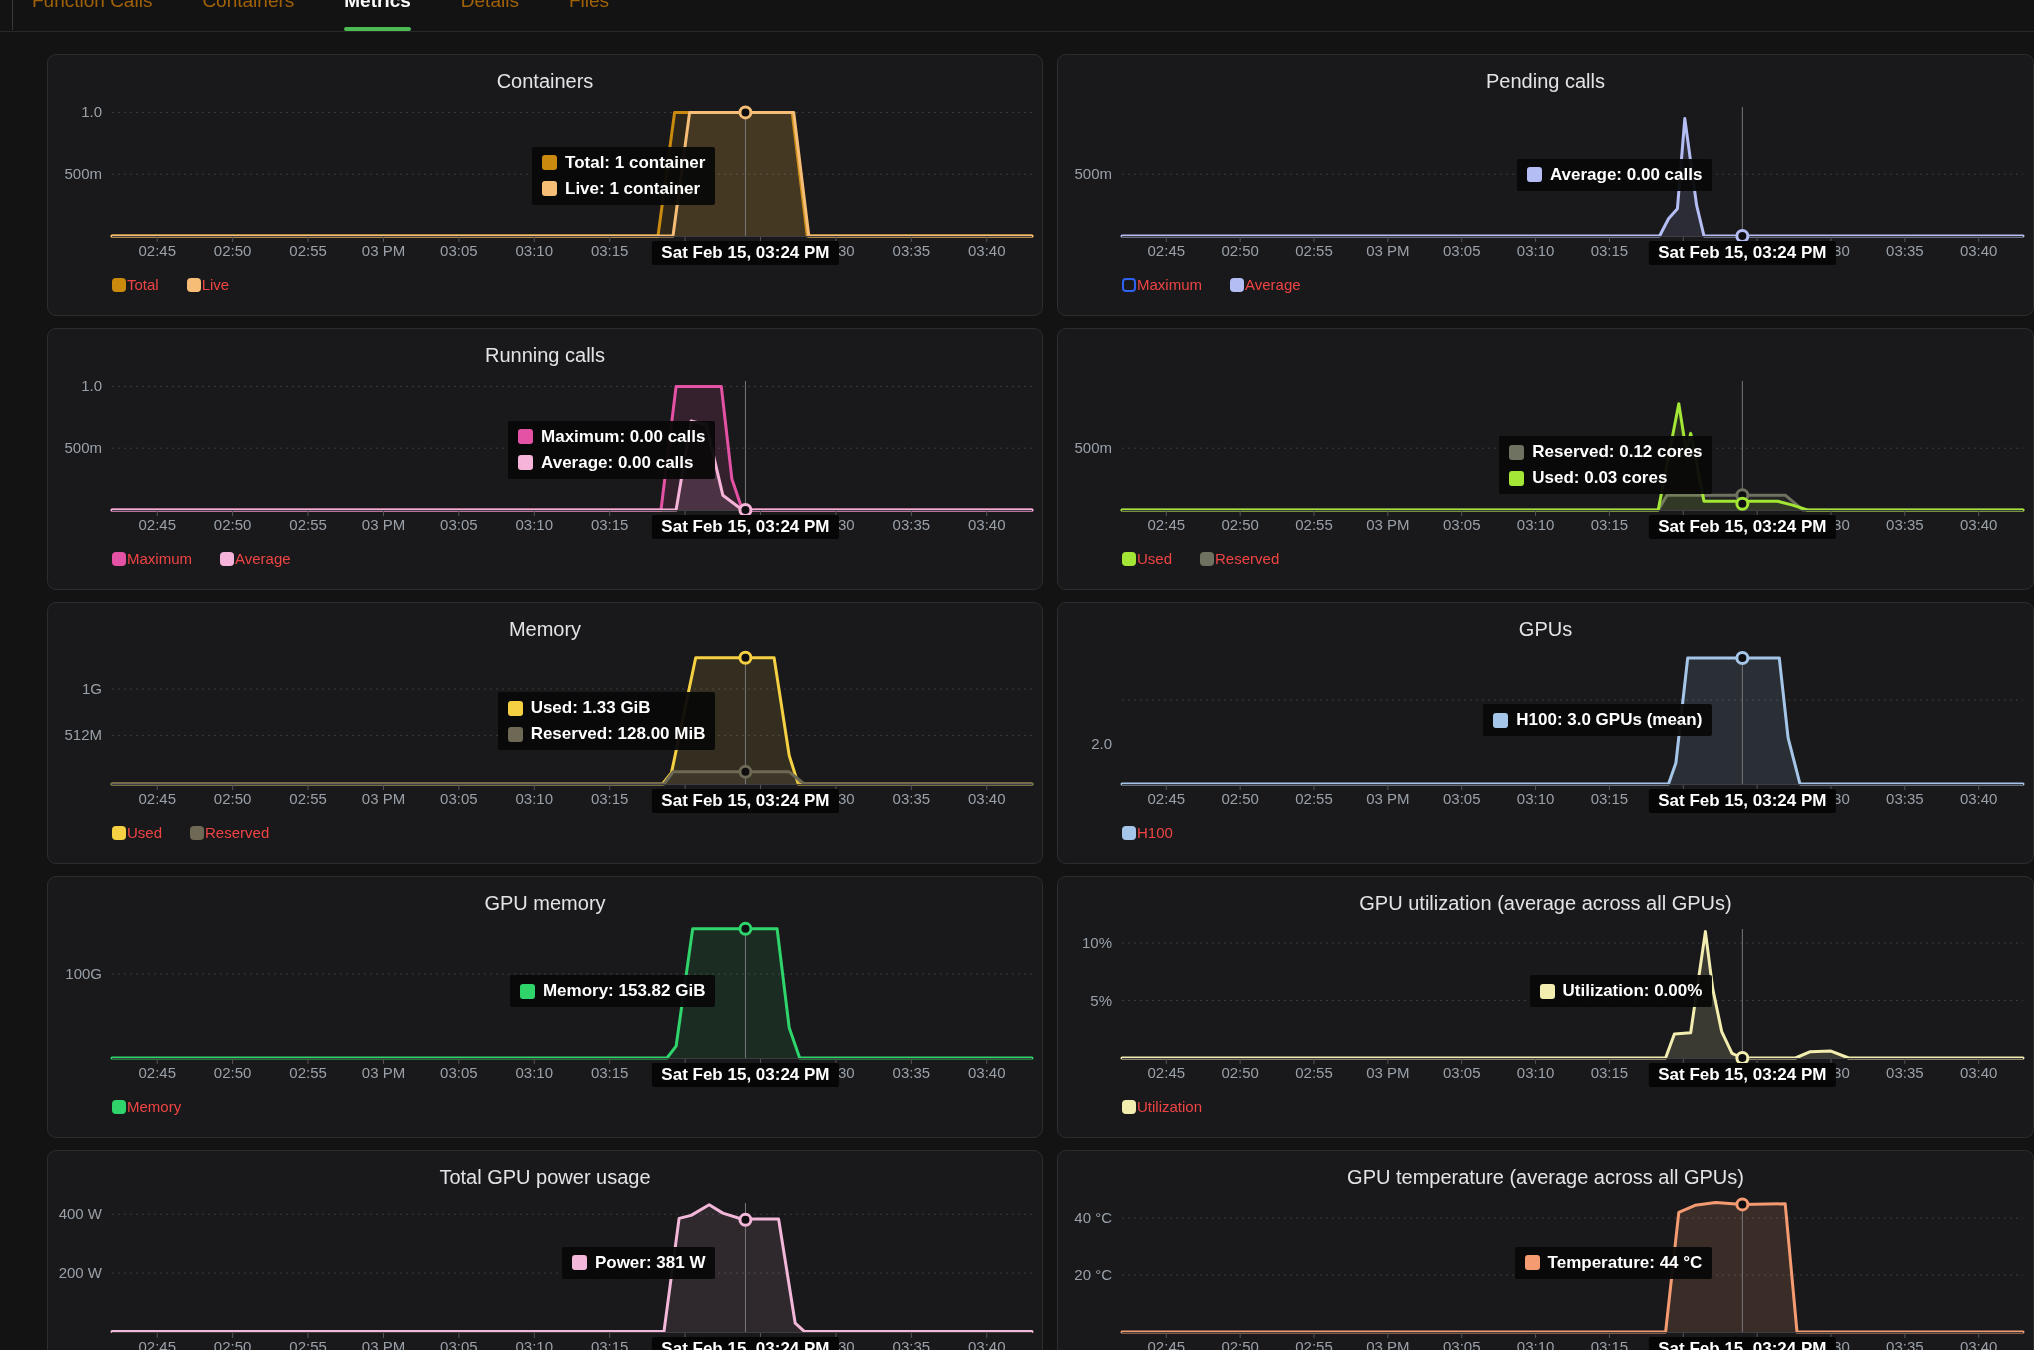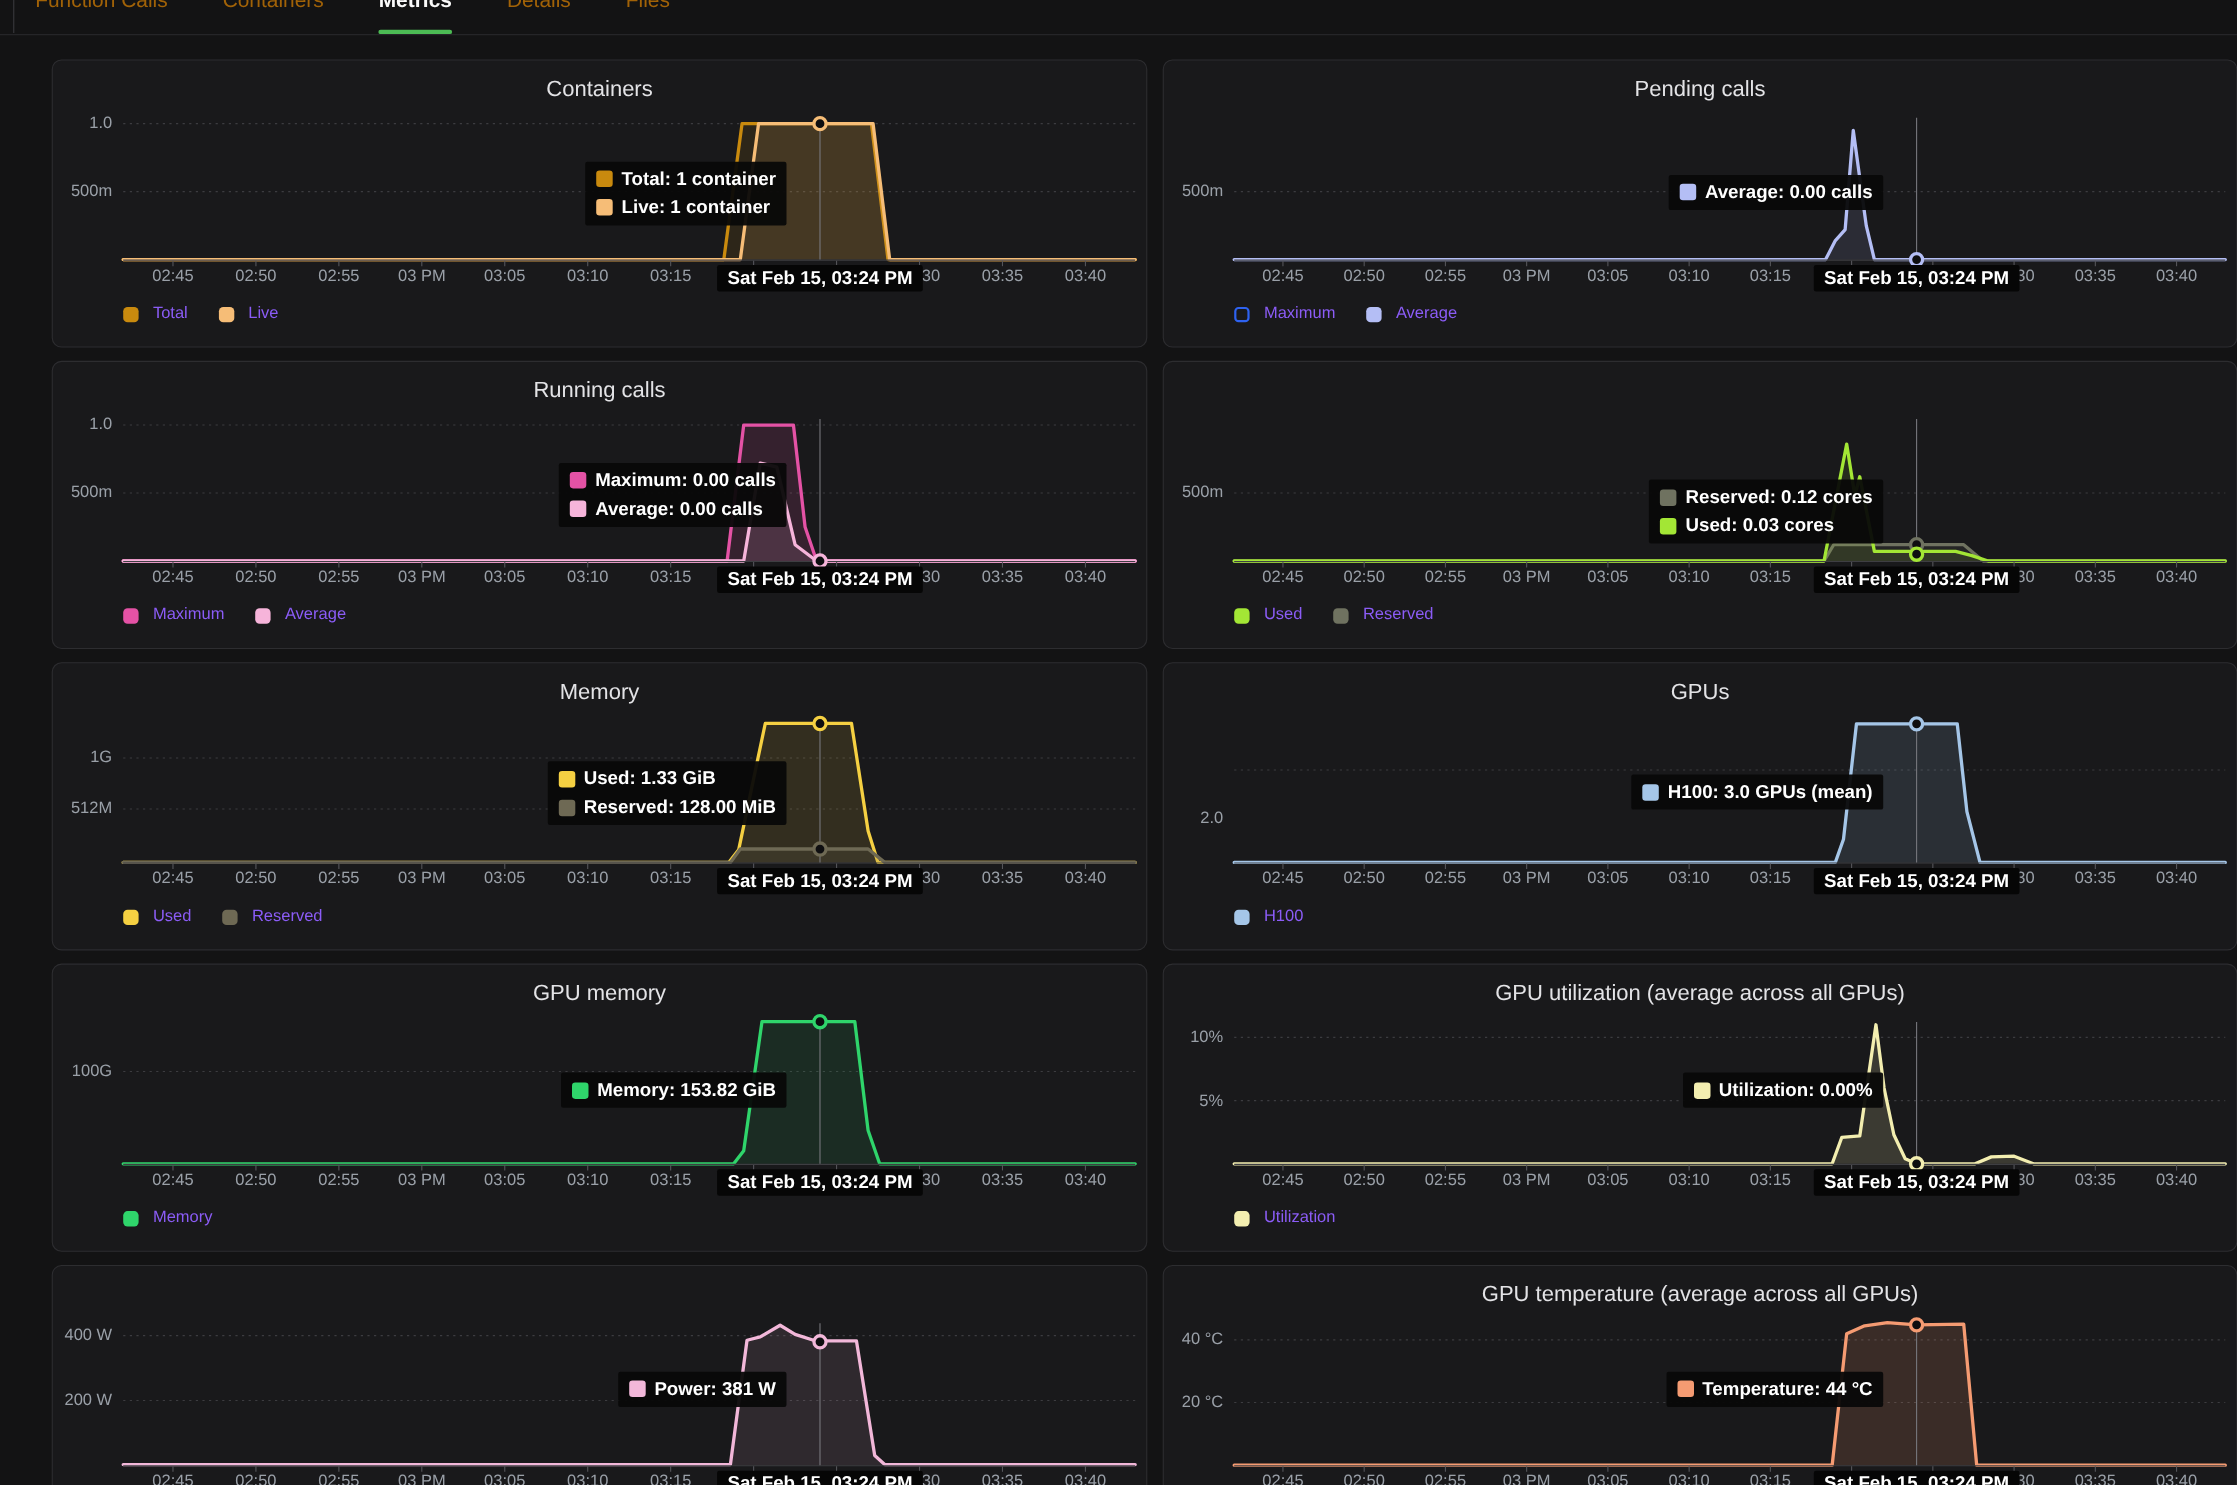--- a/index.html
+++ b/index.html
@@ -68,21 +68,21 @@
     position:absolute; z-index:5;
     background:rgba(8,8,8,0.95); border-radius:2px;
     padding:6px 10px; display:flex; flex-direction:column; gap:6px;
   }
   .tt-row { display:flex; align-items:center; gap:8px; font-size:17px; font-weight:700; color:#ffffff; white-space:nowrap; }
   .tt-swatch { width:15px; height:15px; border-radius:3px; flex:0 0 auto; }
   .legend {
     position:absolute; left:64px; top:221px;
     display:flex; align-items:center; gap:28px;
   }
-  .lg-item { display:flex; align-items:flex-end; gap:13px; font-size:15px; color:#8b5cf6; cursor:pointer; }
+  .lg-item { display:flex; align-items:center; gap:1px; font-size:15px; color:#ef4444; cursor:pointer; }
   .lg-swatch { width:14px; height:14px; border-radius:4px; }
   .lg-swatch.outline { background:transparent !important; border:2.5px solid; }
 </style>
 </head>
 <body>
 
 <nav class="tabbar">
   <span class="edge-line"></span>
 <div class="tab">
       <span class="tab-label">Function Calls</span>
@@ -542,20 +542,21 @@
         </div>
       </div>
       <div class="legend">
         <div class="lg-item">
           <span class="lg-swatch" style="background: rgb(243, 238, 176);"></span>
           <span>Utilization</span>
         </div>
       </div>
     </section>
     <section class="card">
+      <h3>Total GPU power usage</h3>
       <svg width="920" height="137" viewBox="0 0 920 137" class="plot-svg" style="left: 64px;">
         <line x1="0" x2="920" y1="13.247191011235955" y2="13.247191011235955" stroke="#3c3c40" stroke-width="1" stroke-dasharray="2 4"></line>
         <line x1="0" x2="920" y1="72.12359550561797" y2="72.12359550561797" stroke="#3c3c40" stroke-width="1" stroke-dasharray="2 4"></line>
         <path d="M0.0 130.4 L552.0 130.4 L567.1 17.4 L579.1 14.4 L597.2 3.8 L610.8 12.1 L631.9 18.8 L639.5 18.0 L666.6 18.0 L683.2 122.2 L692.3 130.4 L920.0 130.4 L 920.0 131 L 0.0 131 Z" fill="rgba(242,183,217,0.1)" stroke="none"></path>
         <path d="M0.0 130.4 L552.0 130.4 L567.1 17.4 L579.1 14.4 L597.2 3.8 L610.8 12.1 L631.9 18.8 L639.5 18.0 L666.6 18.0 L683.2 122.2 L692.3 130.4 L920.0 130.4" fill="none" stroke="#f2b7d9" stroke-width="3" stroke-linejoin="round" stroke-linecap="round"></path>
         <line x1="0" x2="920" y1="131.5" y2="131.5" stroke="#3e3e42" stroke-width="1"></line>
         <line x1="45.24590163934426" x2="45.24590163934426" y1="132" y2="137" stroke="#55555a" stroke-width="1"></line>
         <line x1="120.65573770491804" x2="120.65573770491804" y1="132" y2="137" stroke="#55555a" stroke-width="1"></line>
         <line x1="196.0655737704918" x2="196.0655737704918" y1="132" y2="137" stroke="#55555a" stroke-width="1"></line>
         <line x1="271.4754098360656" x2="271.4754098360656" y1="132" y2="137" stroke="#55555a" stroke-width="1"></line>

